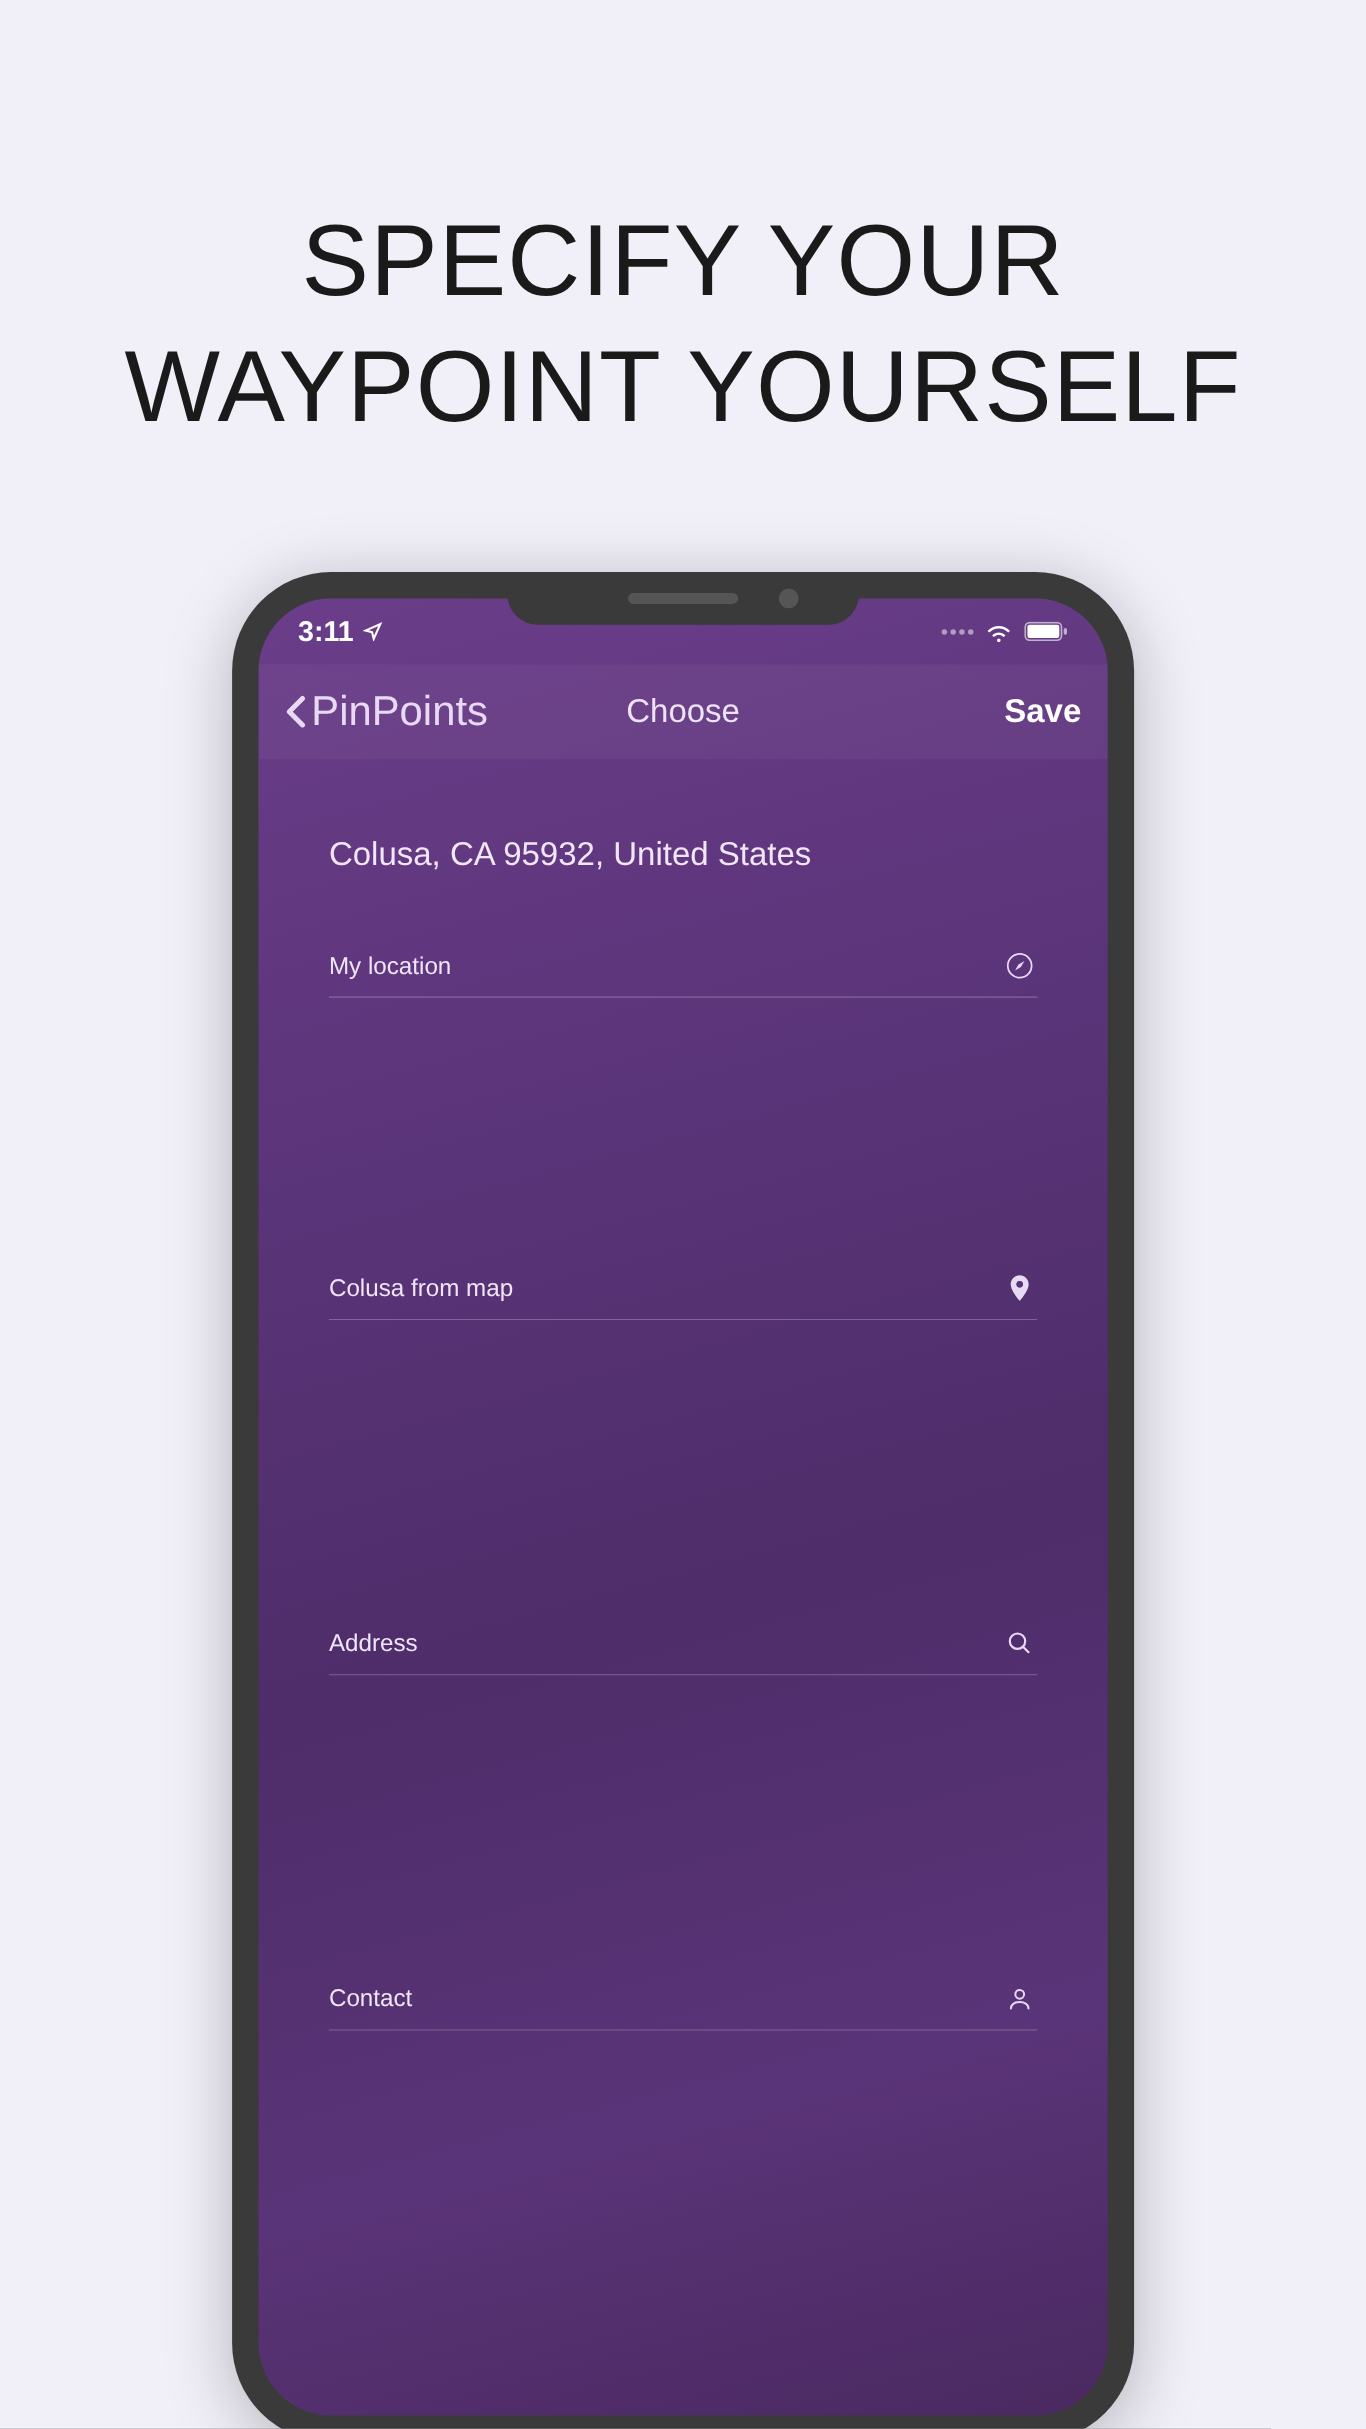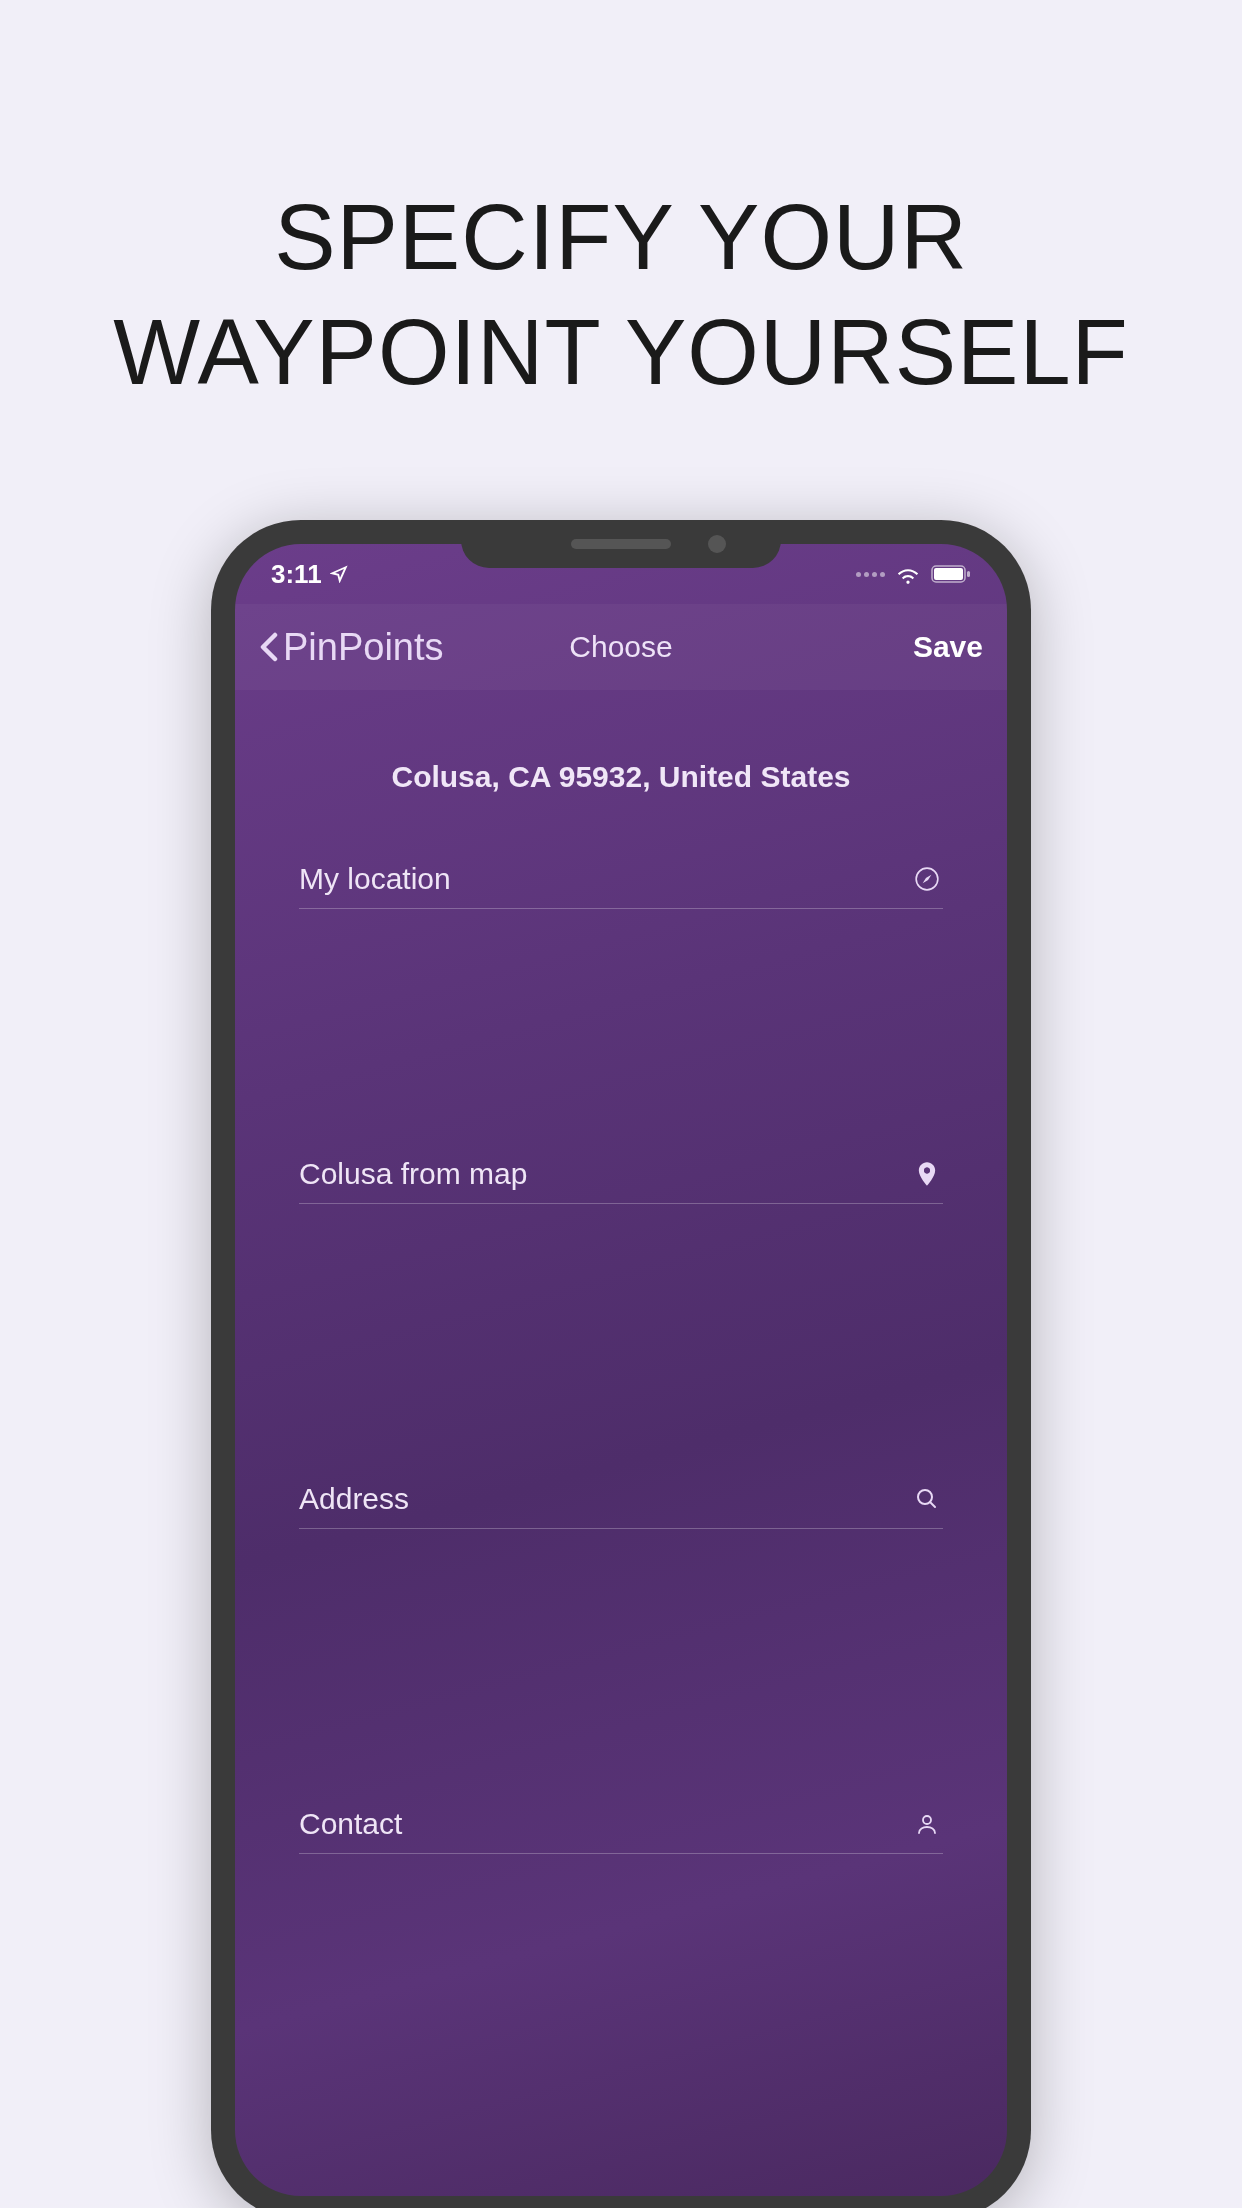--- a/index.html
+++ b/index.html
@@ -139,31 +139,30 @@
 .content {
   padding: 0 64px;
 }
 .address-block {
   padding-top: 70px;
   padding-bottom: 50px;
 }
 .address-text {
   color: #f0e6f7;
   font-size: 30px;
-  font-weight: 700;
-  text-align: center;
+  font-weight: 400;
 }
 .option-row {
   display: flex;
   align-items: center;
   justify-content: space-between;
   border-bottom: 1px solid rgba(255,255,255,0.25);
   padding: 18px 0 12px 0;
   color: #efe5f6;
-  font-size: 30px;
+  font-size: 22px;
   font-weight: 300;
 }
 .option-row .icon-slot {
   width: 32px;
   height: 32px;
   display: flex;
   align-items: center;
   justify-content: center;
   color: #efe5f6;
 }

